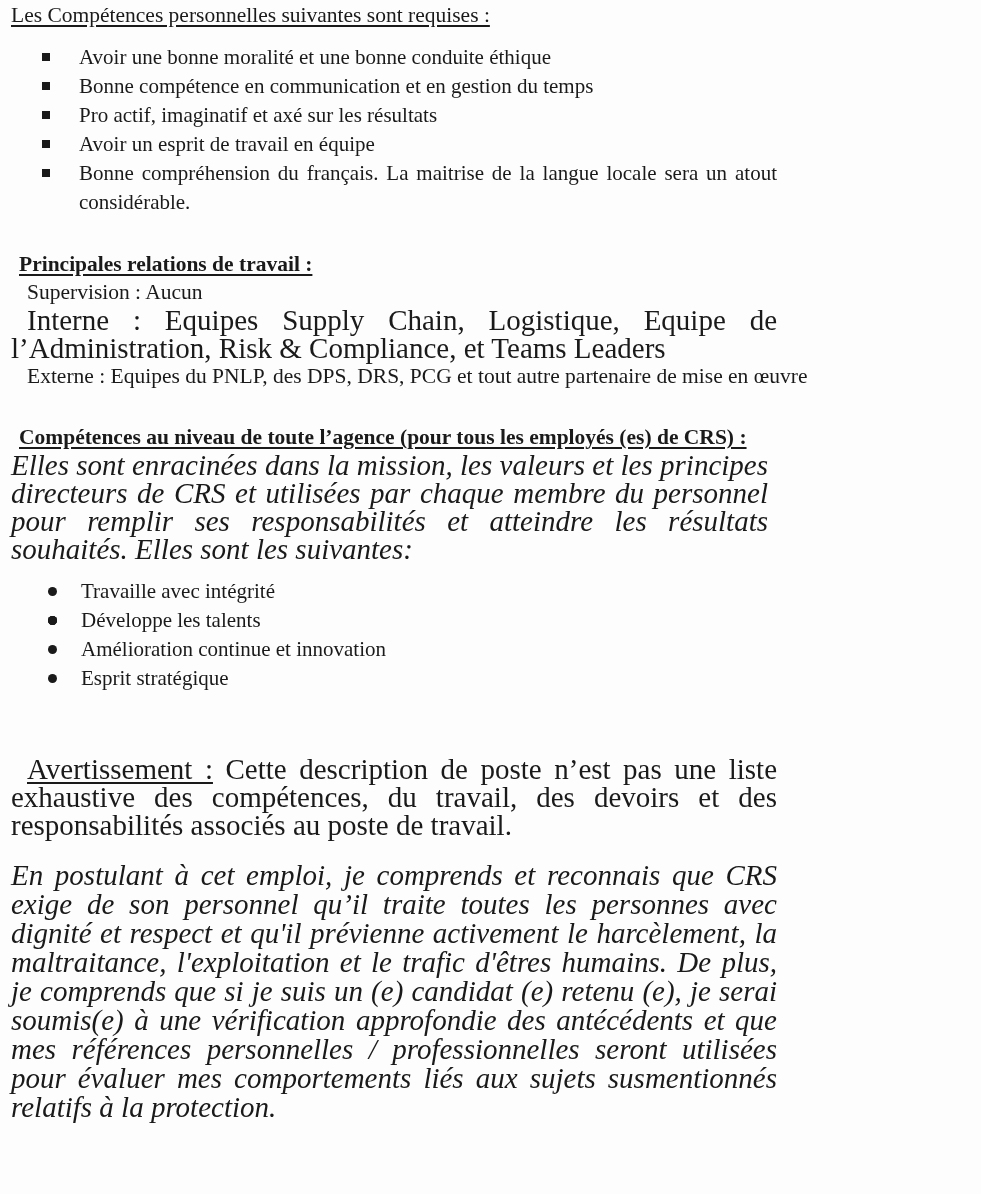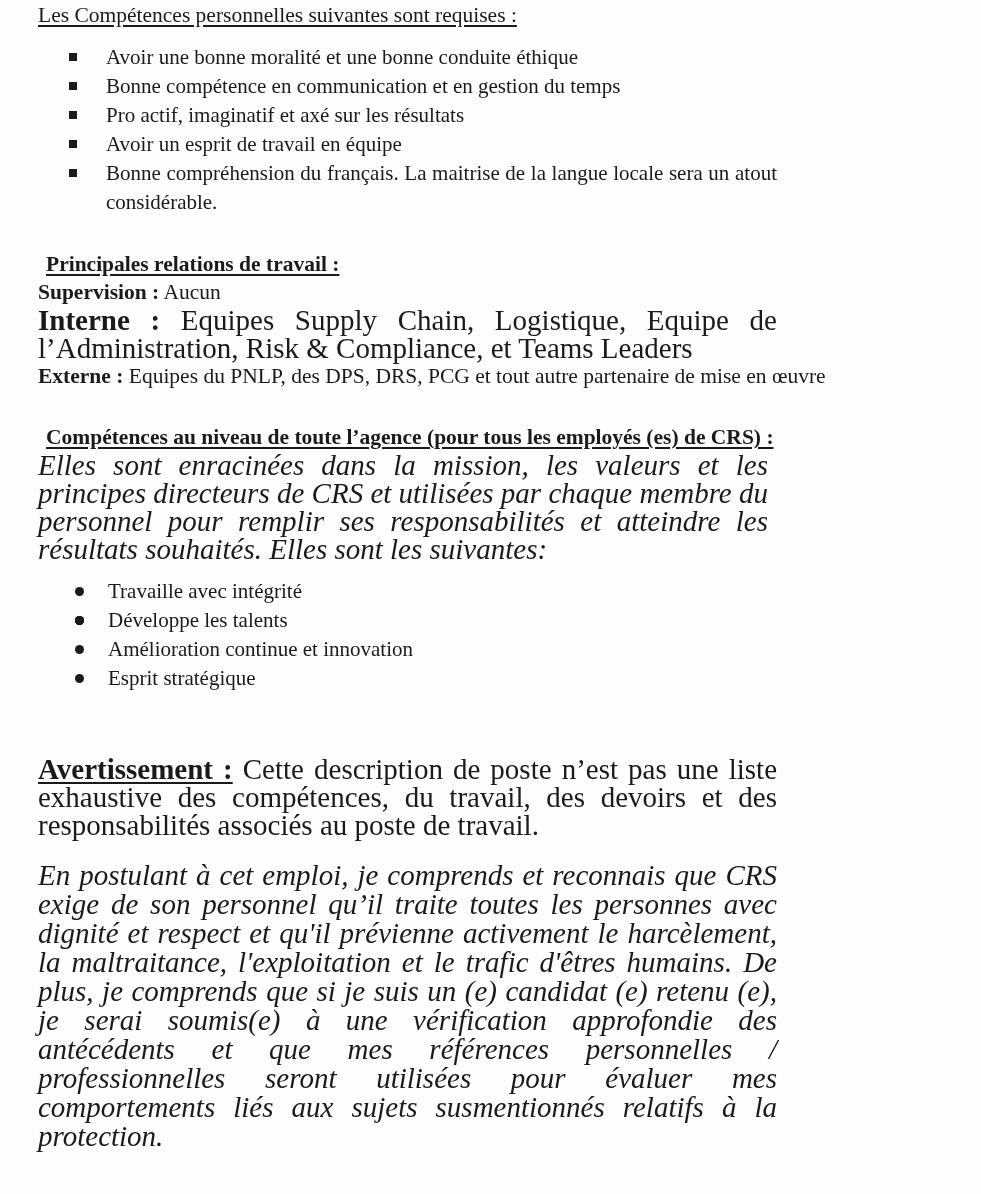--- a/index.html
+++ b/index.html
@@ -15,21 +15,21 @@
     color: #1a1a1a;
     -webkit-font-smoothing: antialiased;
     overflow: hidden;
   }
 
   .page {
     position: relative;
     width: 815px;
     height: 1194px;
     box-sizing: border-box;
-    padding: 0 19px 0 38px;
+    padding: 0 19px 0 11px;
     background: #fdfdfd;
   }
 
   
   .heading-underline {
     font-size: 21.5px;
     line-height: 27px;
     text-decoration: underline;
     text-underline-offset: 3px;
     white-space: nowrap;
@@ -45,21 +45,21 @@
   }
   .para.italic { font-style: italic; }
   .para.bold   { font-weight: bold; }
 
   .line {
     font-size: 21.5px;
     line-height: 28px;
     margin: 0;
     white-space: nowrap;
   }
-  .lbl-bold { font-weight: bold; }
+  .lbl-bold { font-weight: normal; margin-left: 16px; }
 
   
   ul.blist {
     list-style: none;
     margin: 0;
     padding: 0;
   }
   ul.blist > li {
     position: relative;
     font-size: 21px;

